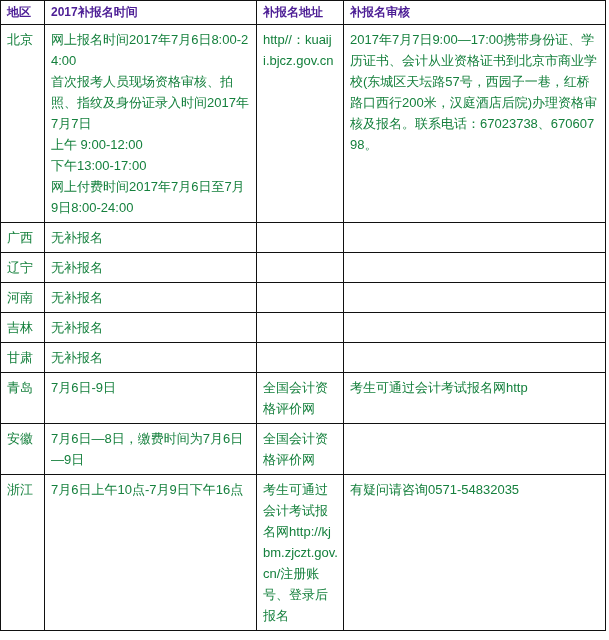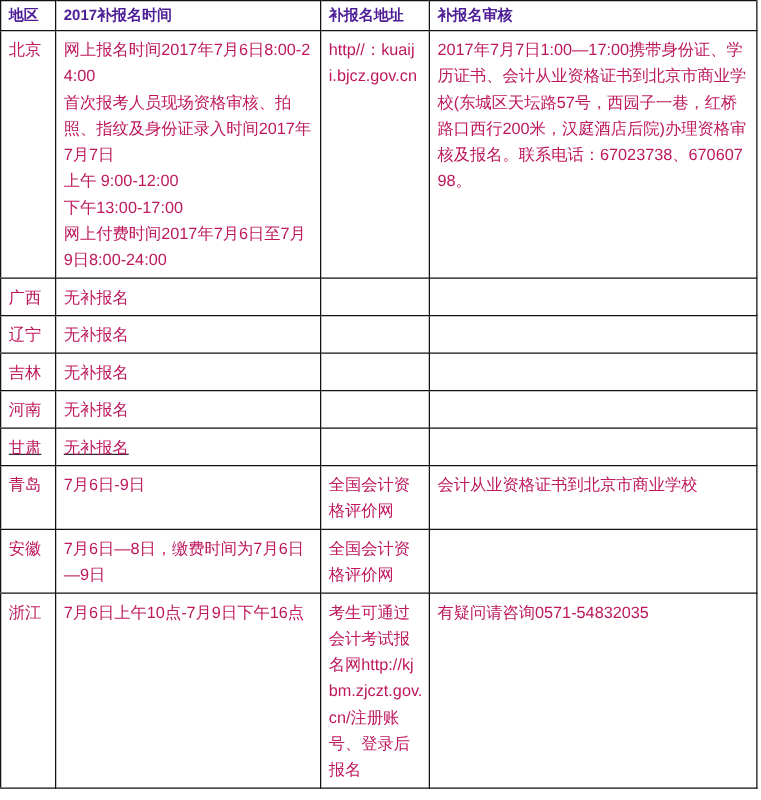--- a/index.html
+++ b/index.html
@@ -41,21 +41,21 @@
   }
   #reg-table thead th {
     font-weight: bold;
     font-size: 12px;
     line-height: 17px;
     padding-top: 3px;
     padding-bottom: 3px;
     color: #4c1d95;
   }
   #reg-table tbody td {
-    color: #be185d;
+    color: #15803d;
   }
   td.region-cell {
     color: #3a3a3a;
     white-space: nowrap;
   }
   td.red-text {
     color: #f0322c;
   }
   .cell-text {
     display: block;
@@ -89,21 +89,21 @@
           <span class="cell-text">网上报名时间2017年7月6日8:00-24:00
 首次报考人员现场资格审核、拍照、指纹及身份证录入时间2017年7月7日
 上午 9:00-12:00
 下午13:00-17:00
 网上付费时间2017年7月6日至7月9日8:00-24:00</span>
         </td>
         <td>
           <span class="cell-text">http//：kuaiji.bjcz.gov.cn</span>
         </td>
         <td>
-          <span class="cell-text">2017年7月7日1:00—17:00携带身份证、学历证书、会计从业资格证书到北京市商业学校(东城区天坛路57号，西园子一巷，红桥路口西行200米，汉庭酒店后院)办理资格审核及报名。联系电话：67023738、67060798。</span>
+          <span class="cell-text">2017年7月7日9:00—17:00携带身份证、学历证书、会计从业资格证书到北京市商业学校(东城区天坛路57号，西园子一巷，红桥路口西行200米，汉庭酒店后院)办理资格审核及报名。联系电话：67023738、67060798。</span>
         </td>
       </tr>
       <tr style="height: 27px;">
         <td class=" region-cell">
           <span class="cell-text">广西</span>
         </td>
         <td class="red-text">
           <span class="cell-text">无补报名</span>
         </td>
         <td>
@@ -122,48 +122,48 @@
         </td>
         <td>
           <span class="cell-text"></span>
         </td>
         <td>
           <span class="cell-text"></span>
         </td>
       </tr>
       <tr style="height: 27px;">
         <td class=" region-cell">
+          <span class="cell-text">河南</span>
+        </td>
+        <td class="red-text">
+          <span class="cell-text">无补报名</span>
+        </td>
+        <td>
+          <span class="cell-text"></span>
+        </td>
+        <td>
+          <span class="cell-text"></span>
+        </td>
+      </tr>
+      <tr style="height: 27px;">
+        <td class=" region-cell">
           <span class="cell-text">吉林</span>
         </td>
         <td class="red-text">
           <span class="cell-text">无补报名</span>
         </td>
         <td>
           <span class="cell-text"></span>
         </td>
         <td>
           <span class="cell-text"></span>
         </td>
       </tr>
       <tr style="height: 27px;">
         <td class=" region-cell">
-          <span class="cell-text">河南</span>
-        </td>
-        <td class="red-text">
-          <span class="cell-text">无补报名</span>
-        </td>
-        <td>
-          <span class="cell-text"></span>
-        </td>
-        <td>
-          <span class="cell-text"></span>
-        </td>
-      </tr>
-      <tr style="height: 27px; text-decoration: underline;">
-        <td class=" region-cell">
           <span class="cell-text">甘肃</span>
         </td>
         <td class="red-text">
           <span class="cell-text">无补报名</span>
         </td>
         <td>
           <span class="cell-text"></span>
         </td>
         <td>
           <span class="cell-text"></span>
@@ -173,21 +173,21 @@
         <td class=" region-cell">
           <span class="cell-text">青岛</span>
         </td>
         <td>
           <span class="cell-text">7月6日-9日</span>
         </td>
         <td>
           <span class="cell-text">全国会计资格评价网</span>
         </td>
         <td>
-          <span class="cell-text">会计从业资格证书到北京市商业学校</span>
+          <span class="cell-text">考生可通过会计考试报名网http</span>
         </td>
       </tr>
       <tr style="height: 46px;">
         <td class=" region-cell">
           <span class="cell-text">安徽</span>
         </td>
         <td>
           <span class="cell-text">7月6日—8日，缴费时间为7月6日—9日</span>
         </td>
         <td>

